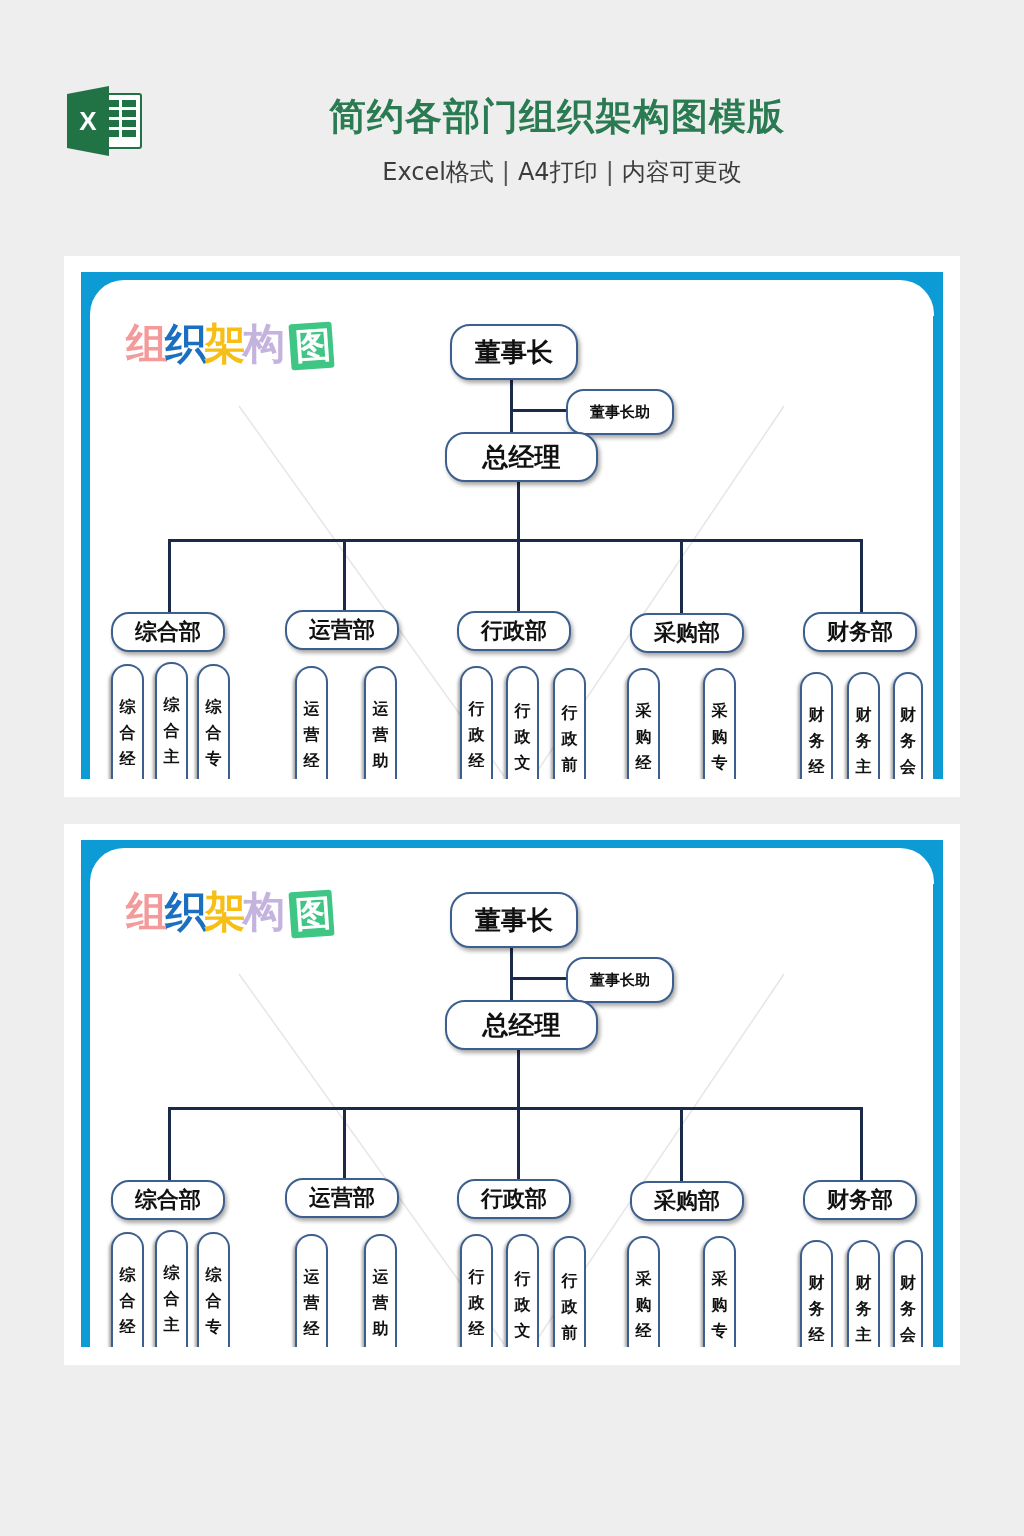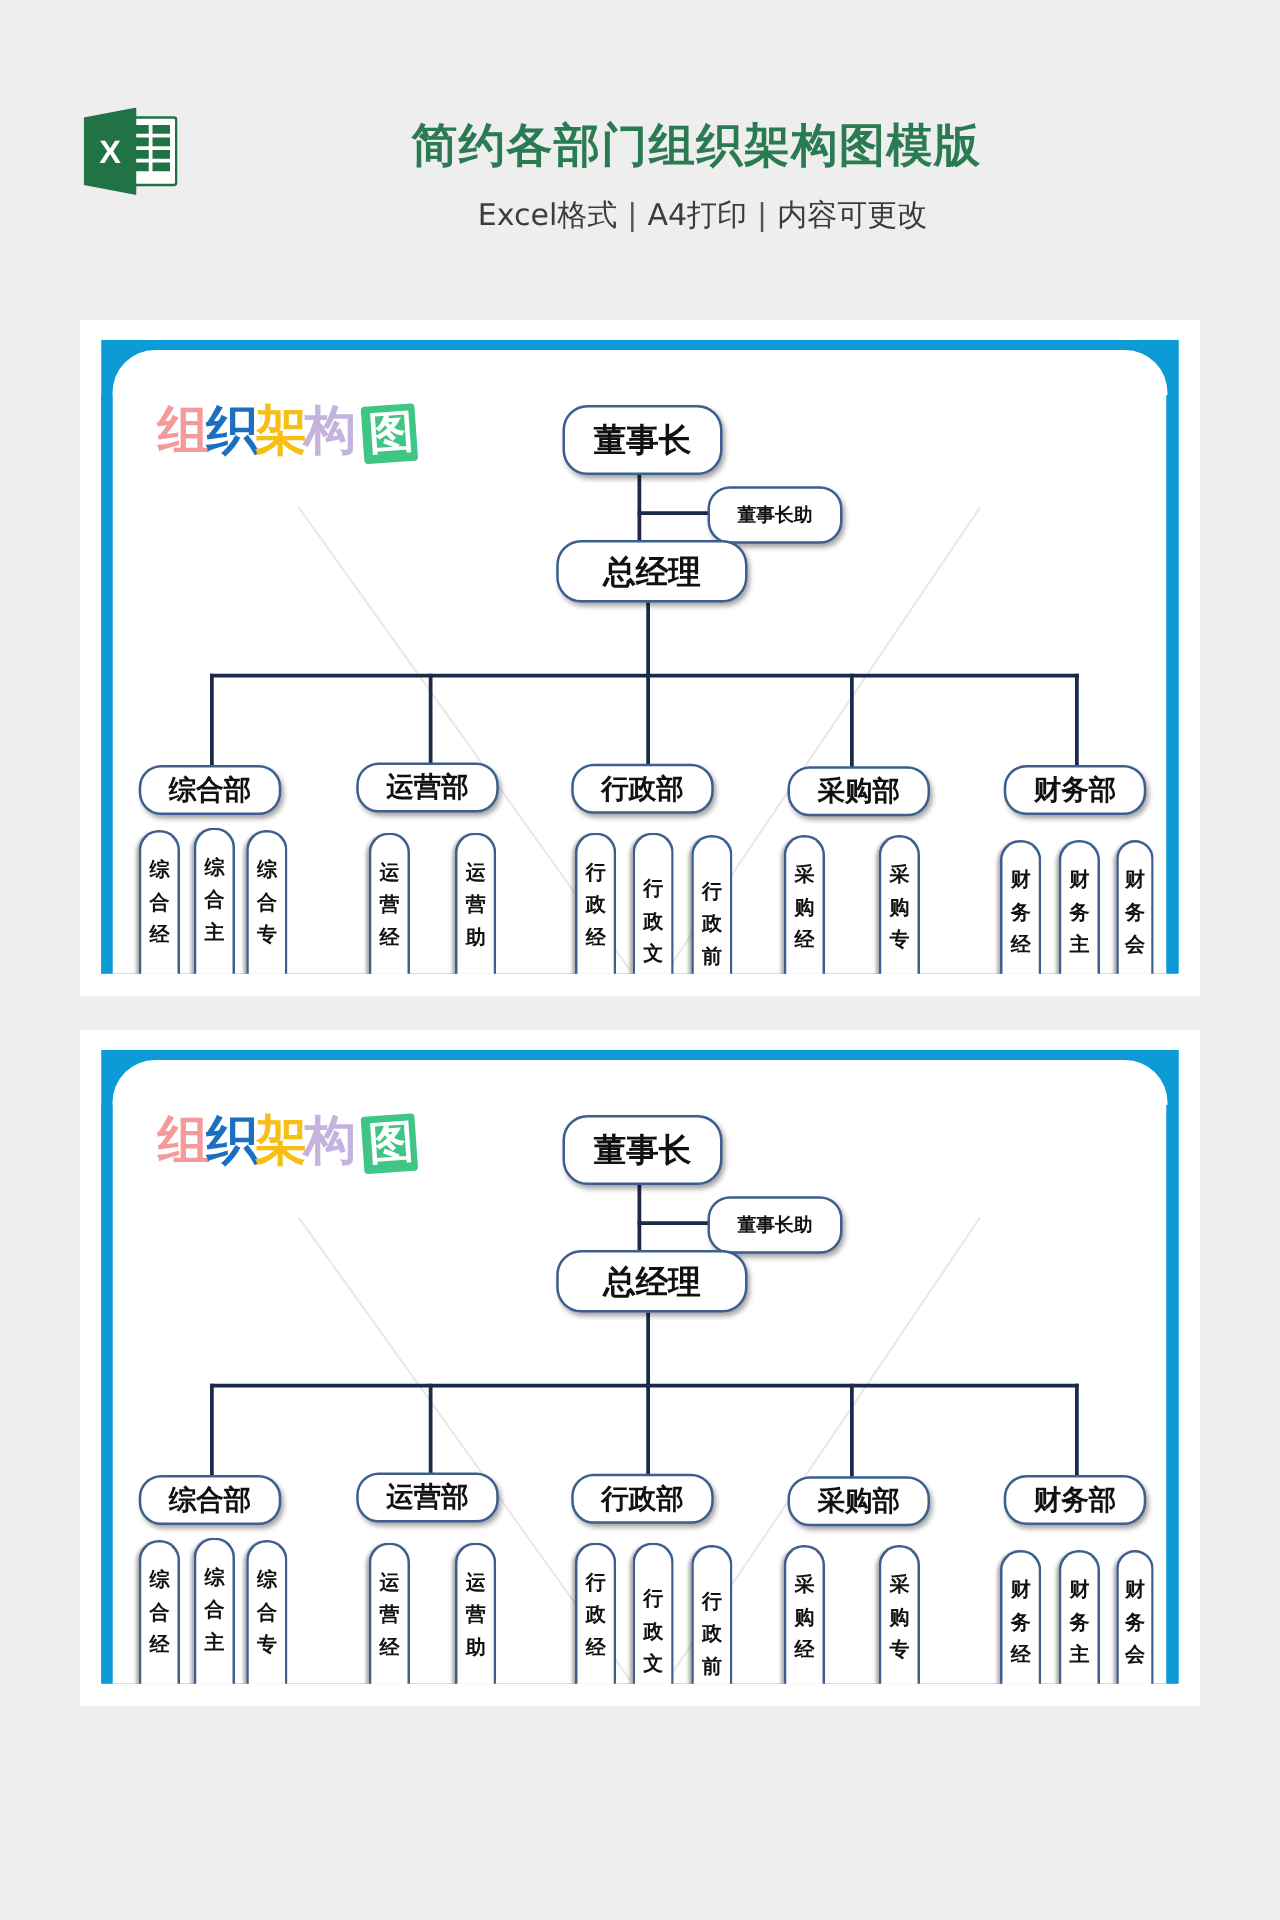--- a/index.html
+++ b/index.html
@@ -53,21 +53,21 @@
   .node.dept { font-size: 22px; border-radius: 18px; }
 
   .pill {
     position: absolute; width: 33px; top: 408px; height: 140px;
     border: 2.5px solid #3d5f8e; border-bottom: none; box-sizing: border-box;
     border-radius: 16px 16px 0 0; background: #fff;
     box-shadow: -2px 2px 3px rgba(0,0,0,0.35);
     display: flex; flex-direction: column; align-items: center;
     font-size: 16px; font-weight: bold; color: #111; line-height: 26px;
   }
-  .pill .txt { margin-top: 17px; width: 18px; text-align: center; word-break: break-all; }
+  .pill .txt { margin-top: 28px; width: 18px; text-align: center; word-break: break-all; }
   .clip { position: absolute; left: 0; top: 0; width: 896px; height: 523px; overflow: hidden; }
 </style>
 </head>
 <body>
 
 <div class="excel-logo">
   <svg width="75" height="70" viewBox="0 0 75 70">
     <rect x="34" y="8" width="40" height="54" rx="2" fill="#ffffff" stroke="#1f7244" stroke-width="2"></rect>
     <g fill="#1f7244">
       <rect x="40" y="14" width="12" height="7"></rect>

